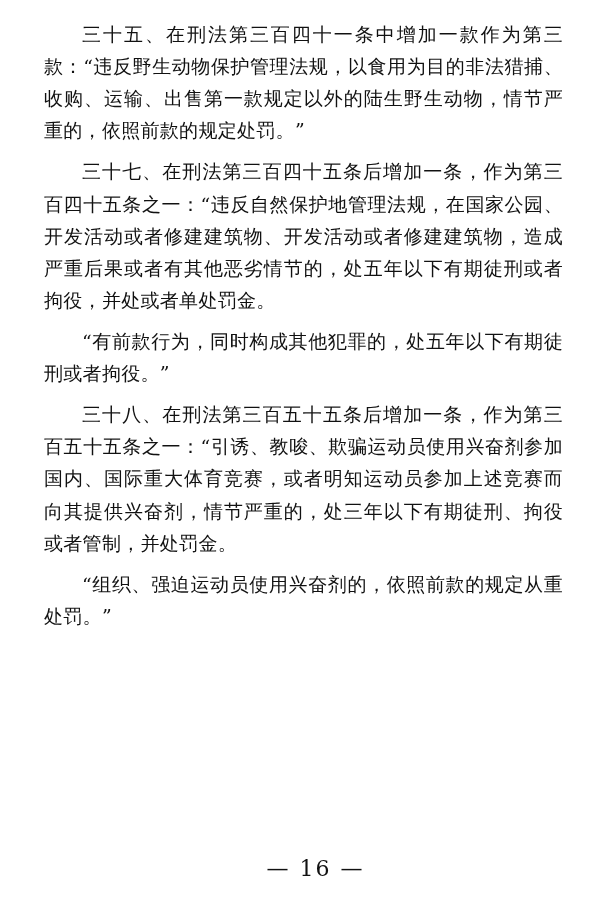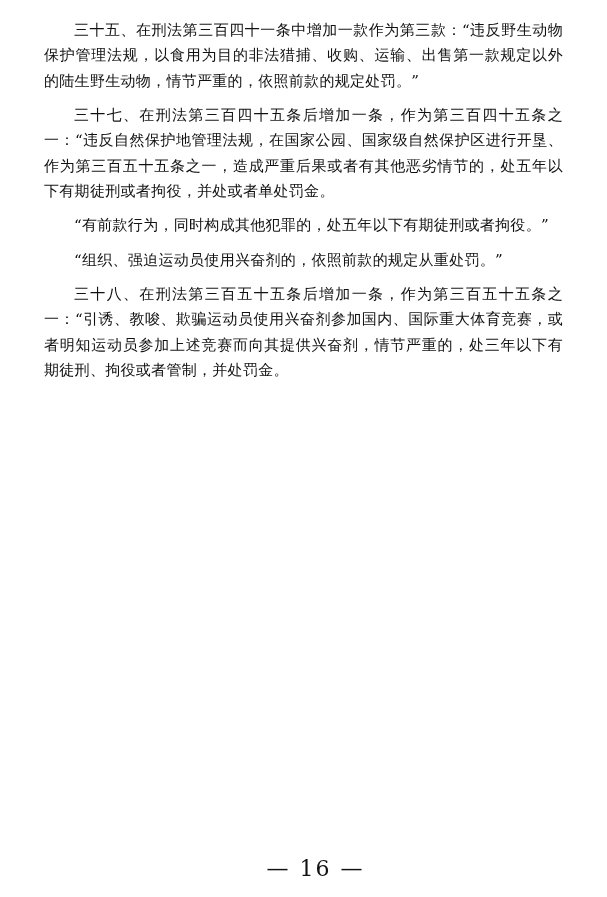--- a/index.html
+++ b/index.html
@@ -16,21 +16,21 @@
     overflow: hidden;
   }
   .page {
     width: 607px;
     height: 897px;
     box-sizing: border-box;
     padding: 18px 44px 0 44px;
     position: relative;
   }
   .para {
-    font-size: 15px;
+    font-size: 19px;
     line-height: 1.69;
     text-align: justify;
     text-justify: inter-ideograph;
     margin: 0 0 9px 0;
     letter-spacing: 0.3px;
     color: #111111;
   }
   .indent {
     text-indent: 2em;
   }
@@ -45,19 +45,19 @@
     color: #111111;
     font-family: "DejaVu Serif", "Liberation Serif", serif;
   }
 </style>
 </head>
 <body>
 
 <div class="page">
   <div class="body-text">
     <p class="para indent">三十五、在刑法第三百四十一条中增加一款作为第三款：“违反野生动物保护管理法规，以食用为目的非法猎捕、收购、运输、出售第一款规定以外的陆生野生动物，情节严重的，依照前款的规定处罚。”</p>
-    <p class="para indent">三十七、在刑法第三百四十五条后增加一条，作为第三百四十五条之一：“违反自然保护地管理法规，在国家公园、国家级自然保护区进行开垦、作为第三百五十五条之一，造成严重后果或者有其他恶劣情节的，处五年以下有期徒刑或者拘役，并处或者单处罚金。</p>
+    <p class="para indent">三十七、在刑法第三百四十五条后增加一条，作为第三百四十五条之一：“违反自然保护地管理法规，在国家公园、开发活动或者修建建筑物、开发活动或者修建建筑物，造成严重后果或者有其他恶劣情节的，处五年以下有期徒刑或者拘役，并处或者单处罚金。</p>
     <p class="para indent">“有前款行为，同时构成其他犯罪的，处五年以下有期徒刑或者拘役。”</p>
+    <p class="para indent">三十八、在刑法第三百五十五条后增加一条，作为第三百五十五条之一：“引诱、教唆、欺骗运动员使用兴奋剂参加国内、国际重大体育竞赛，或者明知运动员参加上述竞赛而向其提供兴奋剂，情节严重的，处三年以下有期徒刑、拘役或者管制，并处罚金。</p>
     <p class="para indent">“组织、强迫运动员使用兴奋剂的，依照前款的规定从重处罚。”</p>
-    <p class="para indent">三十八、在刑法第三百五十五条后增加一条，作为第三百五十五条之一：“引诱、教唆、欺骗运动员使用兴奋剂参加国内、国际重大体育竞赛，或者明知运动员参加上述竞赛而向其提供兴奋剂，情节严重的，处三年以下有期徒刑、拘役或者管制，并处罚金。</p>
   </div>
   <div class="page-number">— 16 —</div>
 </div>
 
 </body></html>

